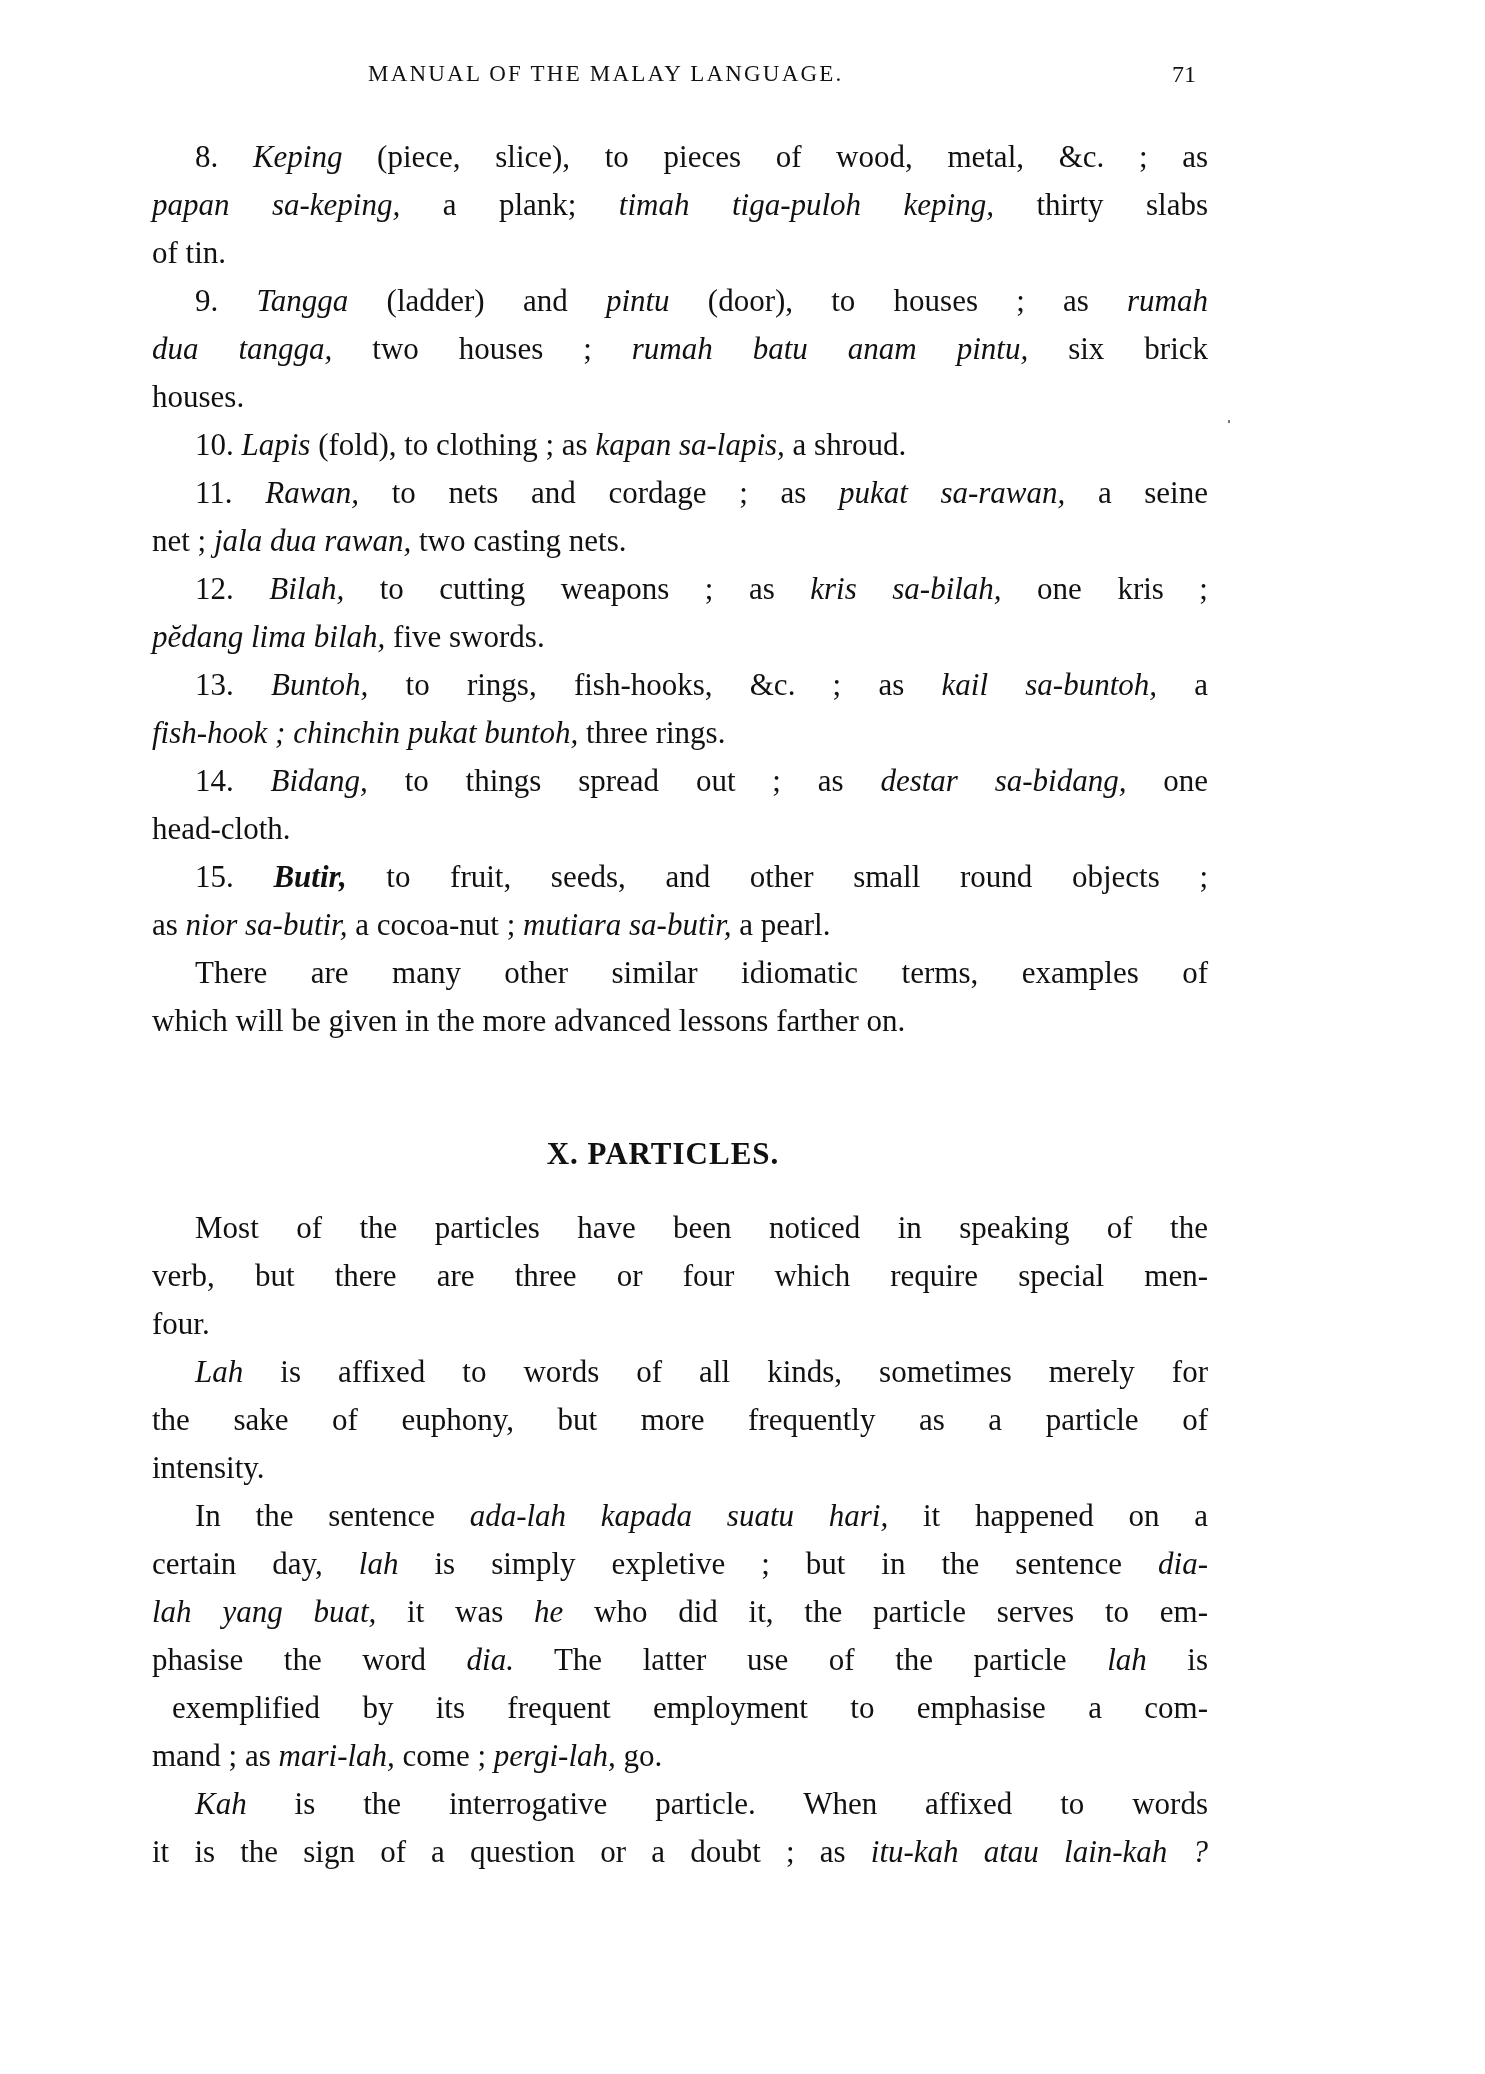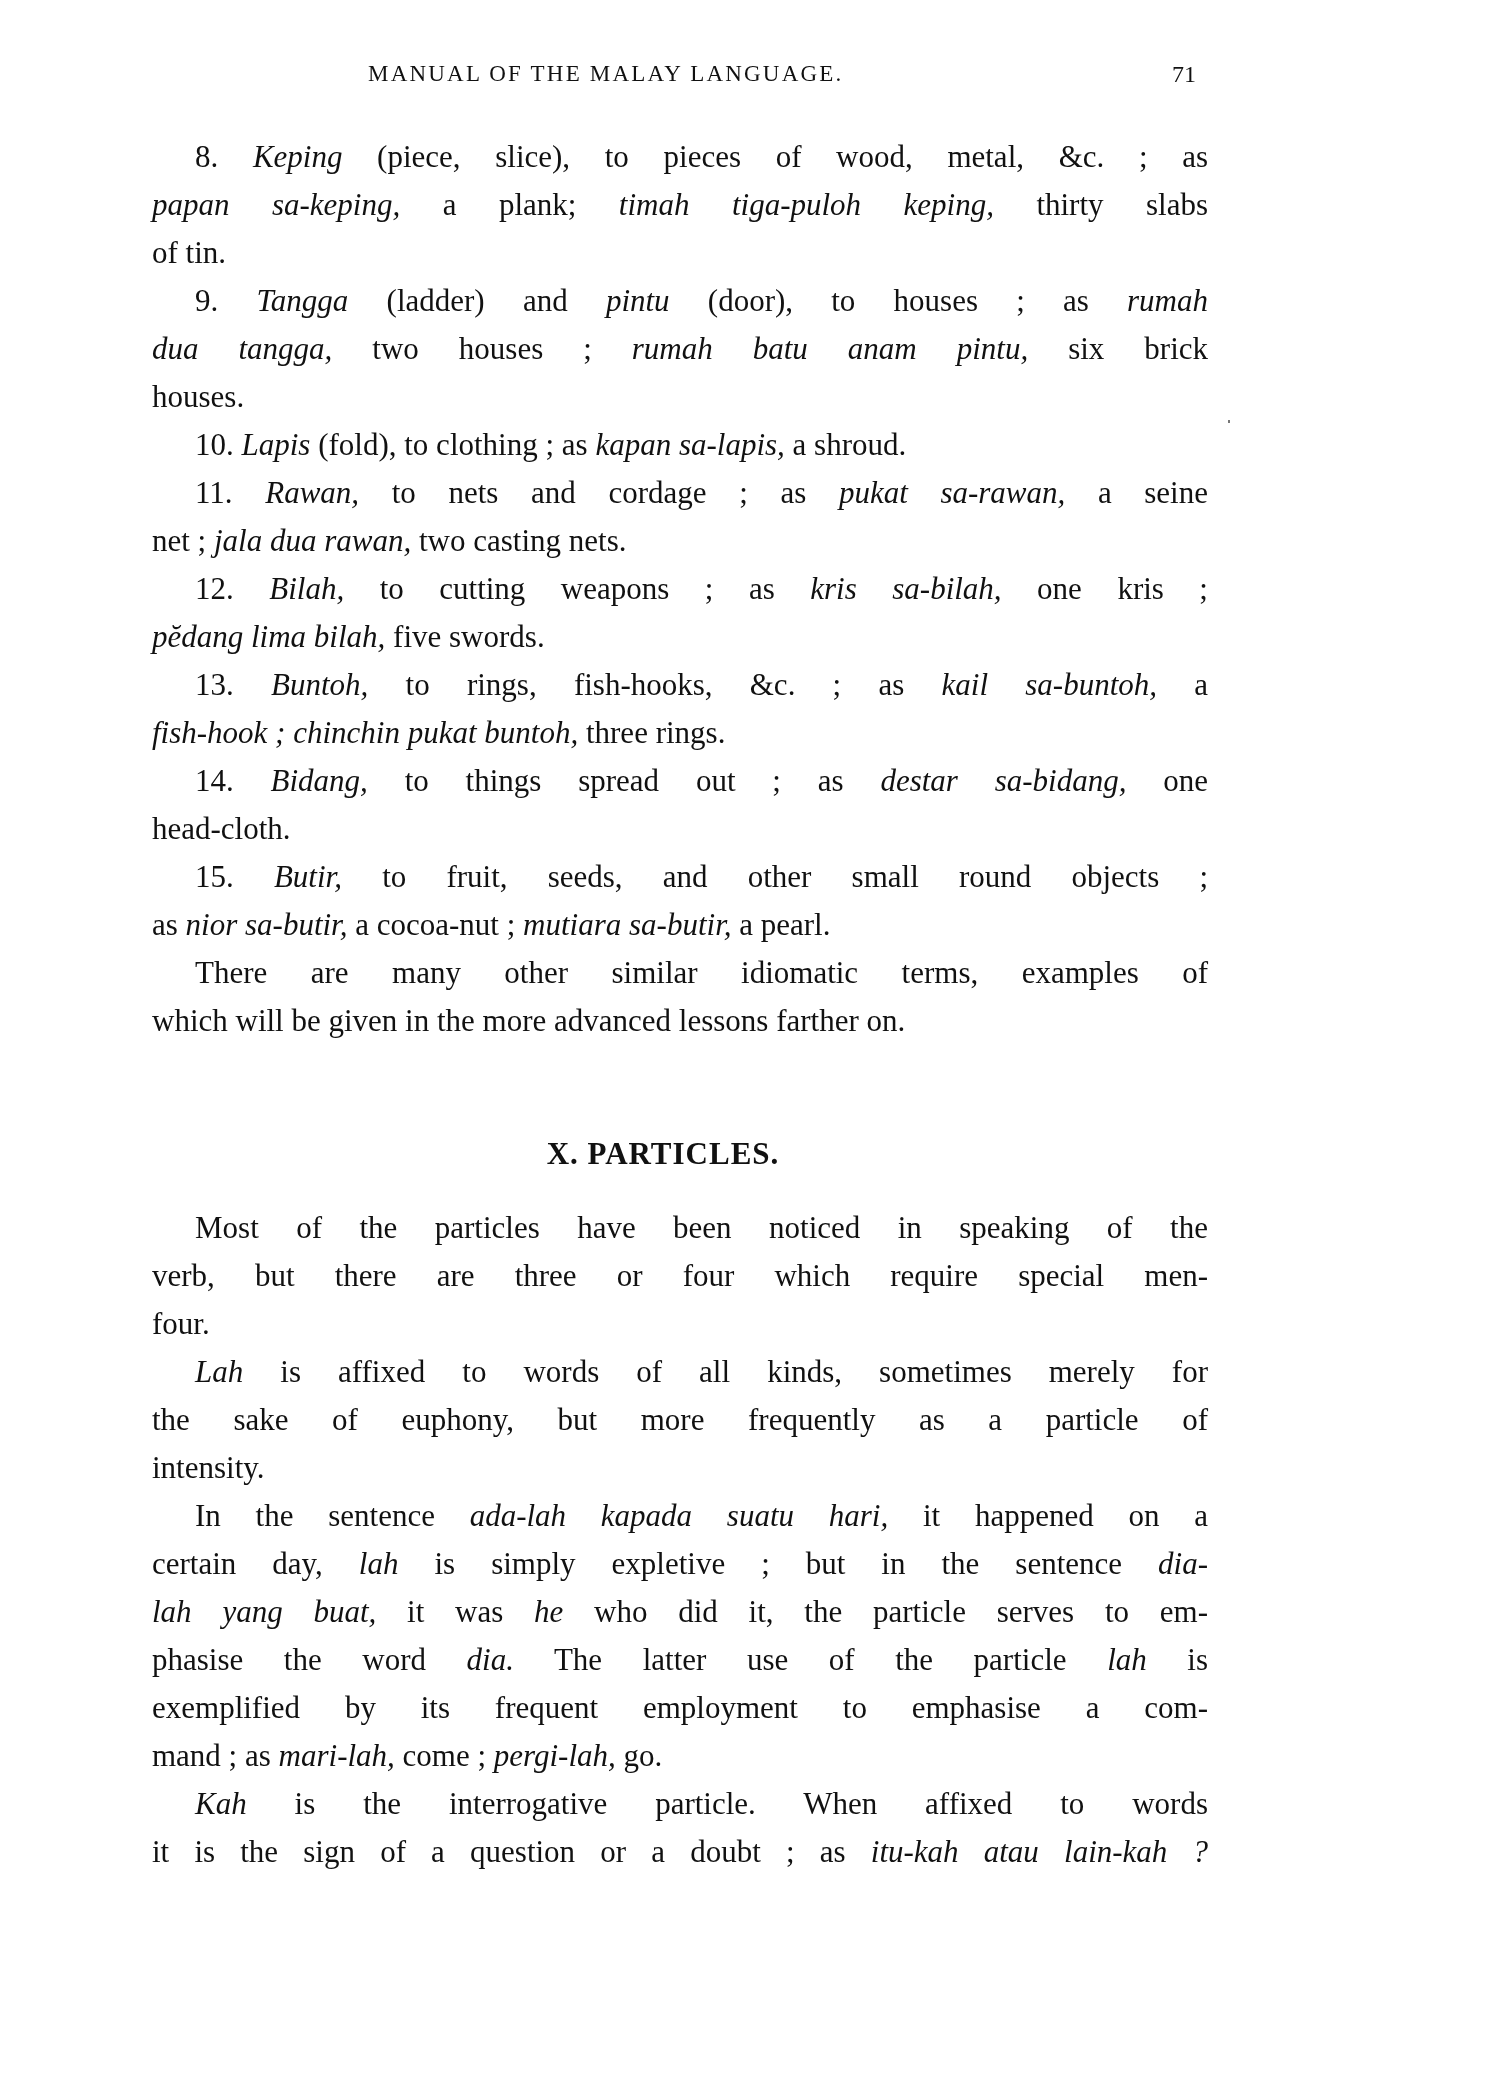--- a/index.html
+++ b/index.html
@@ -37,38 +37,38 @@
     <div class="line last"><span style="white-space: normal;">houses.</span></div>
     <div class="line indent last"><span style="white-space: normal;">10. </span><i style="white-space: normal;">Lapis</i><span style="white-space: normal;"> (fold), to clothing ; as </span><i style="white-space: normal;">kapan sa-lapis,</i><span style="white-space: normal;"> a shroud.</span></div>
     <div class="line indent"><span style="white-space: normal;">11. </span><i style="white-space: normal;">Rawan,</i><span style="white-space: normal;"> to nets and cordage ; as </span><i style="white-space: normal;">pukat sa-rawan,</i><span style="white-space: normal;"> a seine</span></div>
     <div class="line last"><span style="white-space: normal;">net ; </span><i style="white-space: normal;">jala dua rawan,</i><span style="white-space: normal;"> two casting nets.</span></div>
     <div class="line indent"><span style="white-space: normal;">12. </span><i style="white-space: normal;">Bilah,</i><span style="white-space: normal;"> to cutting weapons ; as </span><i style="white-space: normal;">kris sa-bilah,</i><span style="white-space: normal;"> one kris ;</span></div>
     <div class="line last"><i style="white-space: normal;">pĕdang lima bilah,</i><span style="white-space: normal;"> five swords.</span></div>
     <div class="line indent"><span style="white-space: normal;">13. </span><i style="white-space: normal;">Buntoh,</i><span style="white-space: normal;"> to rings, fish-hooks, &amp;c. ; as </span><i style="white-space: normal;">kail sa-buntoh,</i><span style="white-space: normal;"> a</span></div>
     <div class="line last"><span style="white-space: normal; font-style: italic;">fish-hook ; </span><i style="white-space: normal;">chinchin pukat buntoh,</i><span style="white-space: normal;"> three rings.</span></div>
     <div class="line indent"><span style="white-space: normal;">14. </span><i style="white-space: normal;">Bidang,</i><span style="white-space: normal;"> to things spread out ; as </span><i style="white-space: normal;">destar sa-bidang,</i><span style="white-space: normal;"> one</span></div>
     <div class="line last"><span style="white-space: normal;">head-cloth.</span></div>
-    <div class="line indent"><span style="white-space: normal;">15. </span><i style="white-space: normal;">Butir,</i><span style="white-space: normal;"> to fruit, seeds, and other small round objects ;</span></div>
+    <div class="line indent"><span style="white-space: normal;">15. </span><i style="white-space: normal; font-weight: bold;">Butir,</i><span style="white-space: normal;"> to fruit, seeds, and other small round objects ;</span></div>
     <div class="line last"><span style="white-space: normal;">as </span><i style="white-space: normal;">nior sa-butir,</i><span style="white-space: normal;"> a cocoa-nut ; </span><i style="white-space: normal;">mutiara sa-butir,</i><span style="white-space: normal;"> a pearl.</span></div>
     <div class="line indent"><span style="white-space: normal;">There are many other similar idiomatic terms, examples of</span></div>
     <div class="line last"><span style="white-space: normal;">which will be given in the more advanced lessons farther on.</span></div>
   </div>
 
 <div class="heading">X.  PARTICLES.</div>
 
 <div class="block" id="section2" style="top:1204px;">
     <div class="line indent"><span style="white-space: normal;">Most of the particles have been noticed in speaking of the</span></div>
     <div class="line"><span style="white-space: normal;">verb, but there are three or four which require special men-</span></div>
     <div class="line last"><span style="white-space: normal;">four.</span></div>
     <div class="line indent"><i style="white-space: normal;">Lah</i><span style="white-space: normal;"> is affixed to words of all kinds, sometimes merely for</span></div>
     <div class="line"><span style="white-space: normal;">the sake of euphony, but more frequently as a particle of</span></div>
     <div class="line last"><span style="white-space: normal;">intensity.</span></div>
     <div class="line indent"><span style="white-space: normal;">In the sentence </span><i style="white-space: normal;">ada-lah kapada suatu hari,</i><span style="white-space: normal;"> it happened on a</span></div>
     <div class="line"><span style="white-space: normal;">certain day, </span><i style="white-space: normal;">lah</i><span style="white-space: normal;"> is simply expletive ; but in the sentence </span><i style="white-space: normal;">dia-</i></div>
     <div class="line"><i style="white-space: normal;">lah yang buat,</i><span style="white-space: normal; margin-top: 39px;"> it was </span><i style="white-space: normal;">he</i><span style="white-space: normal;"> who did it, the particle serves to em-</span></div>
     <div class="line"><span style="white-space: normal;">phasise the word </span><i style="white-space: normal;">dia.</i><span style="white-space: normal;">  The latter use of the particle </span><i style="white-space: normal;">lah</i><span style="white-space: normal;"> is</span></div>
-    <div class="line"><span style="white-space: normal;">exemplified by its frequent employment to emphasise a com-</span></div>
+    <div class="line"><span style="white-space: normal; margin-left: 20px;">exemplified by its frequent employment to emphasise a com-</span></div>
     <div class="line last"><span style="white-space: normal;">mand ; as </span><i style="white-space: normal;">mari-lah,</i><span style="white-space: normal;"> come ; </span><i style="white-space: normal;">pergi-lah,</i><span style="white-space: normal;"> go.</span></div>
     <div class="line indent"><i style="white-space: normal;">Kah</i><span style="white-space: normal;"> is the interrogative particle.  When affixed to words</span></div>
     <div class="line"><span style="white-space: normal;">it is the sign of a question or a doubt ; as </span><i style="white-space: normal;">itu-kah atau lain-kah ?</i></div>
   </div>
 
 <div class="stray-mark"></div>
 
 </body></html>

